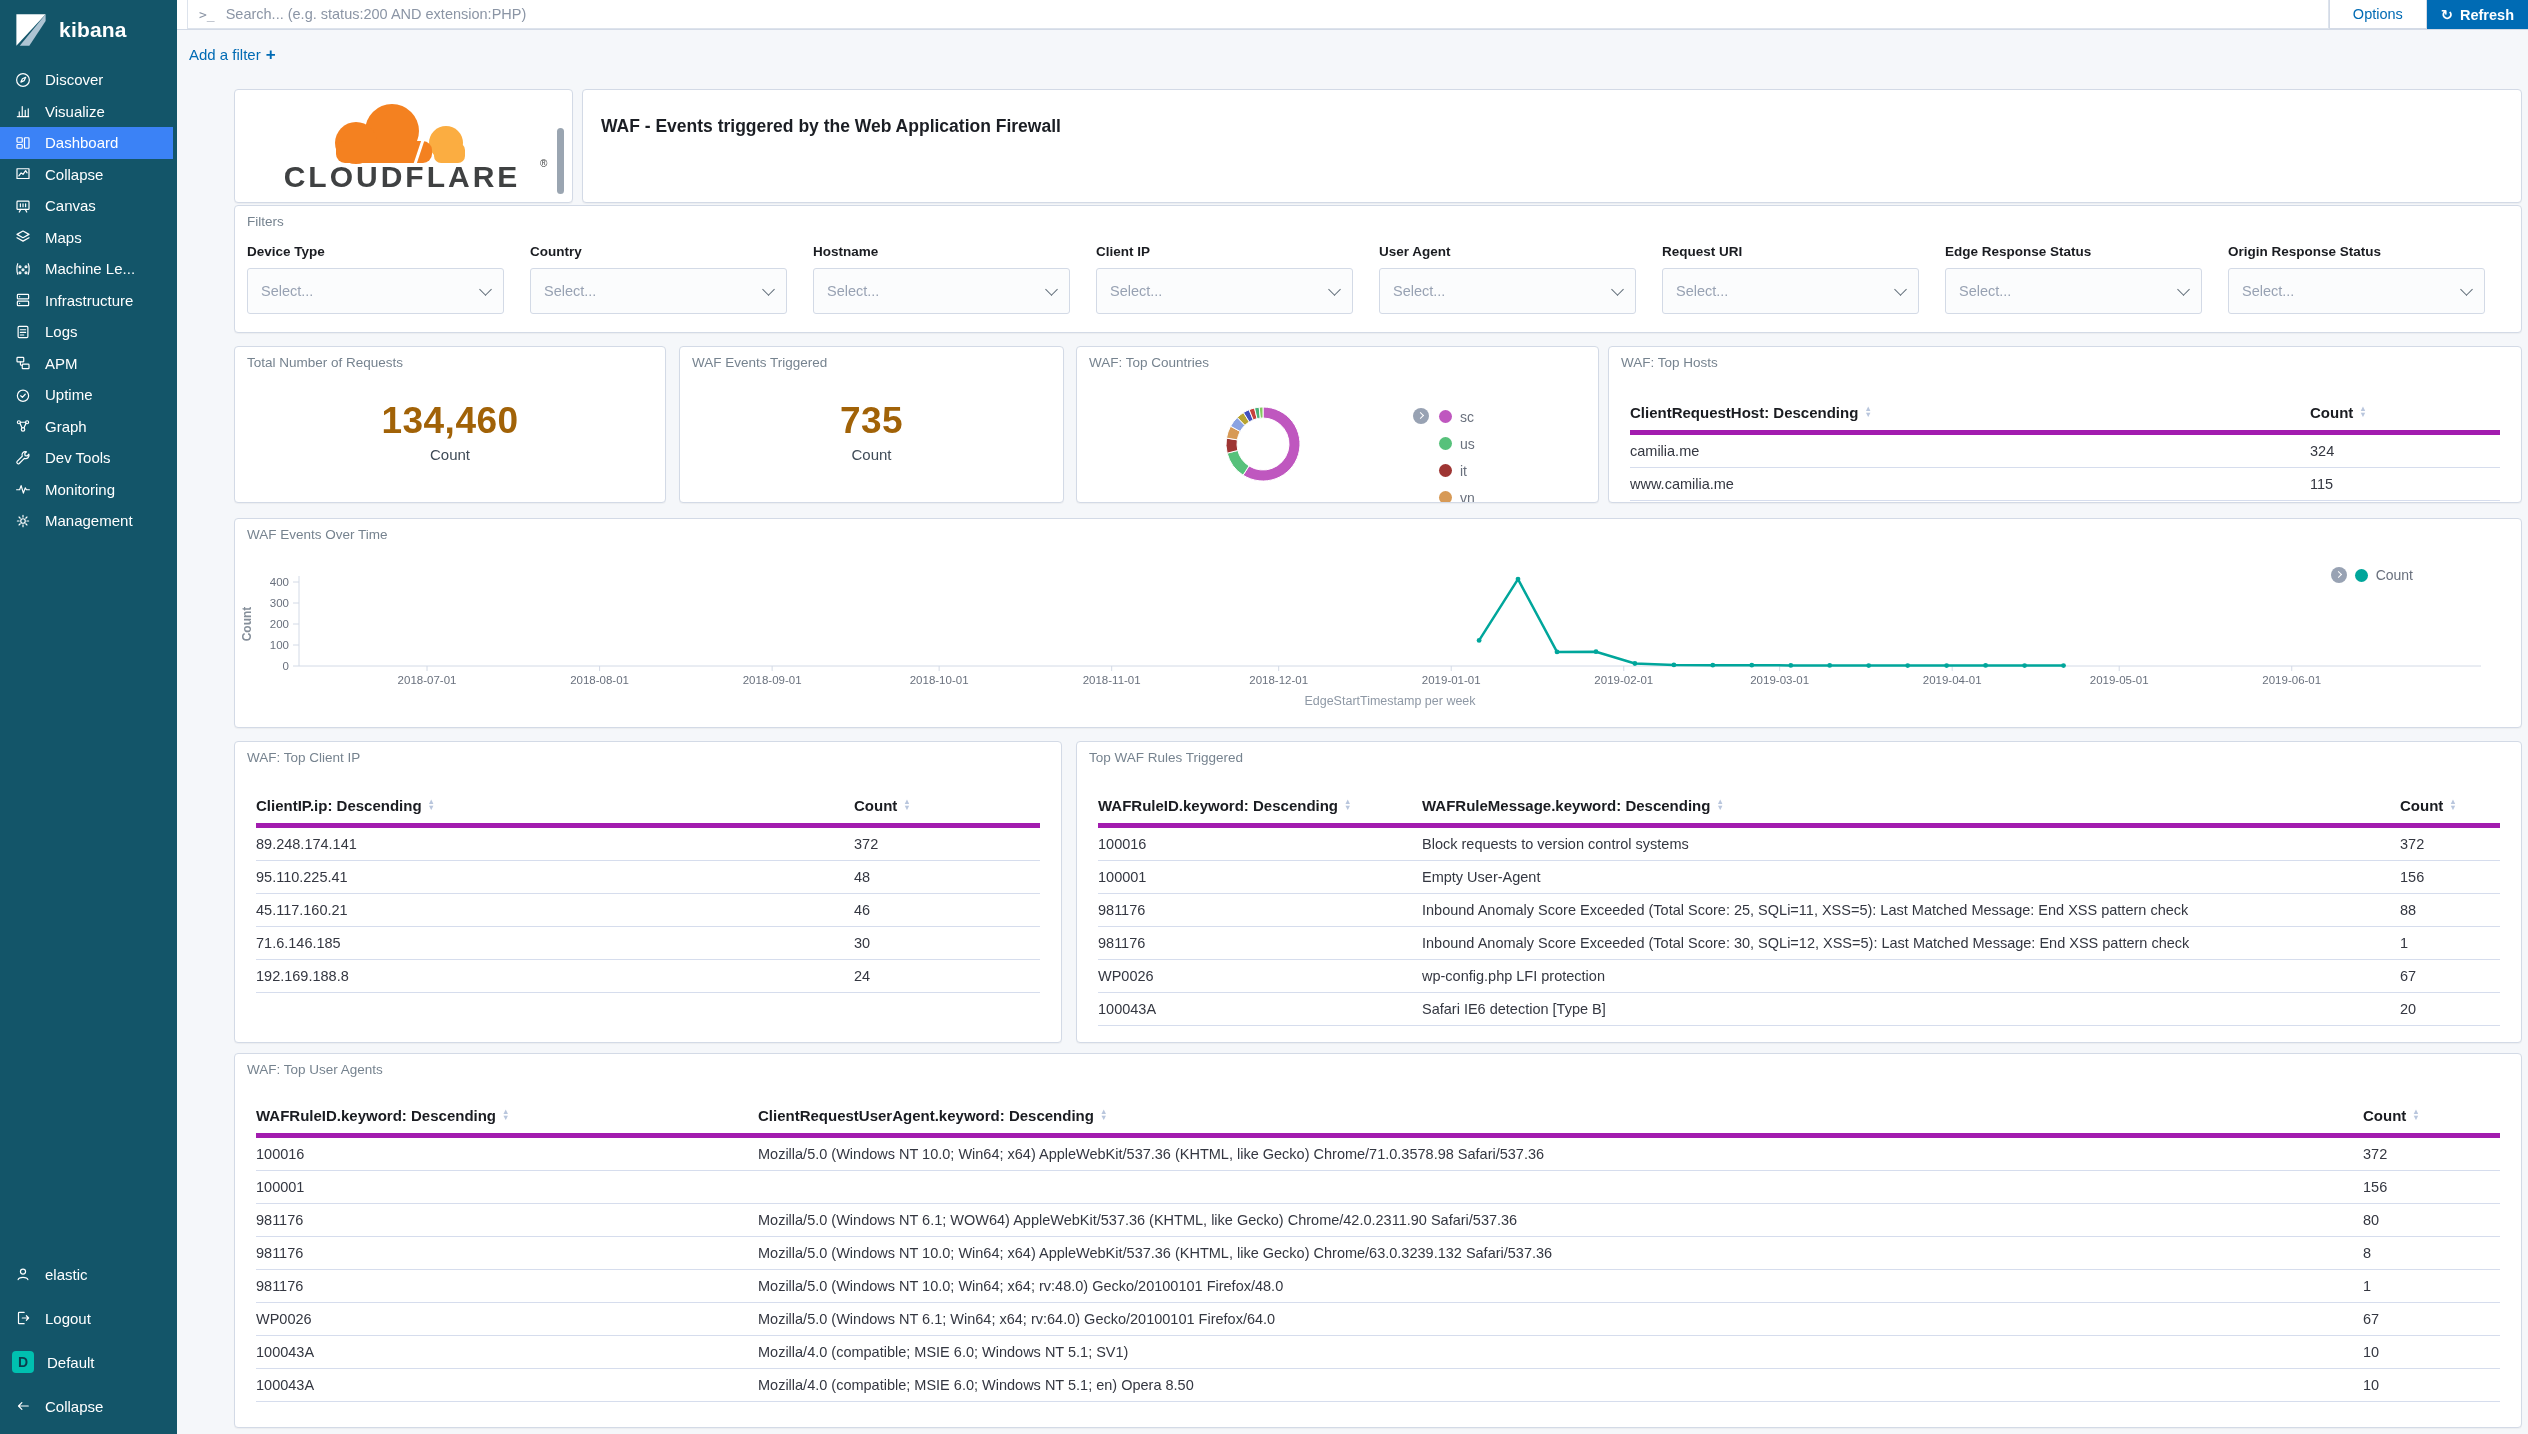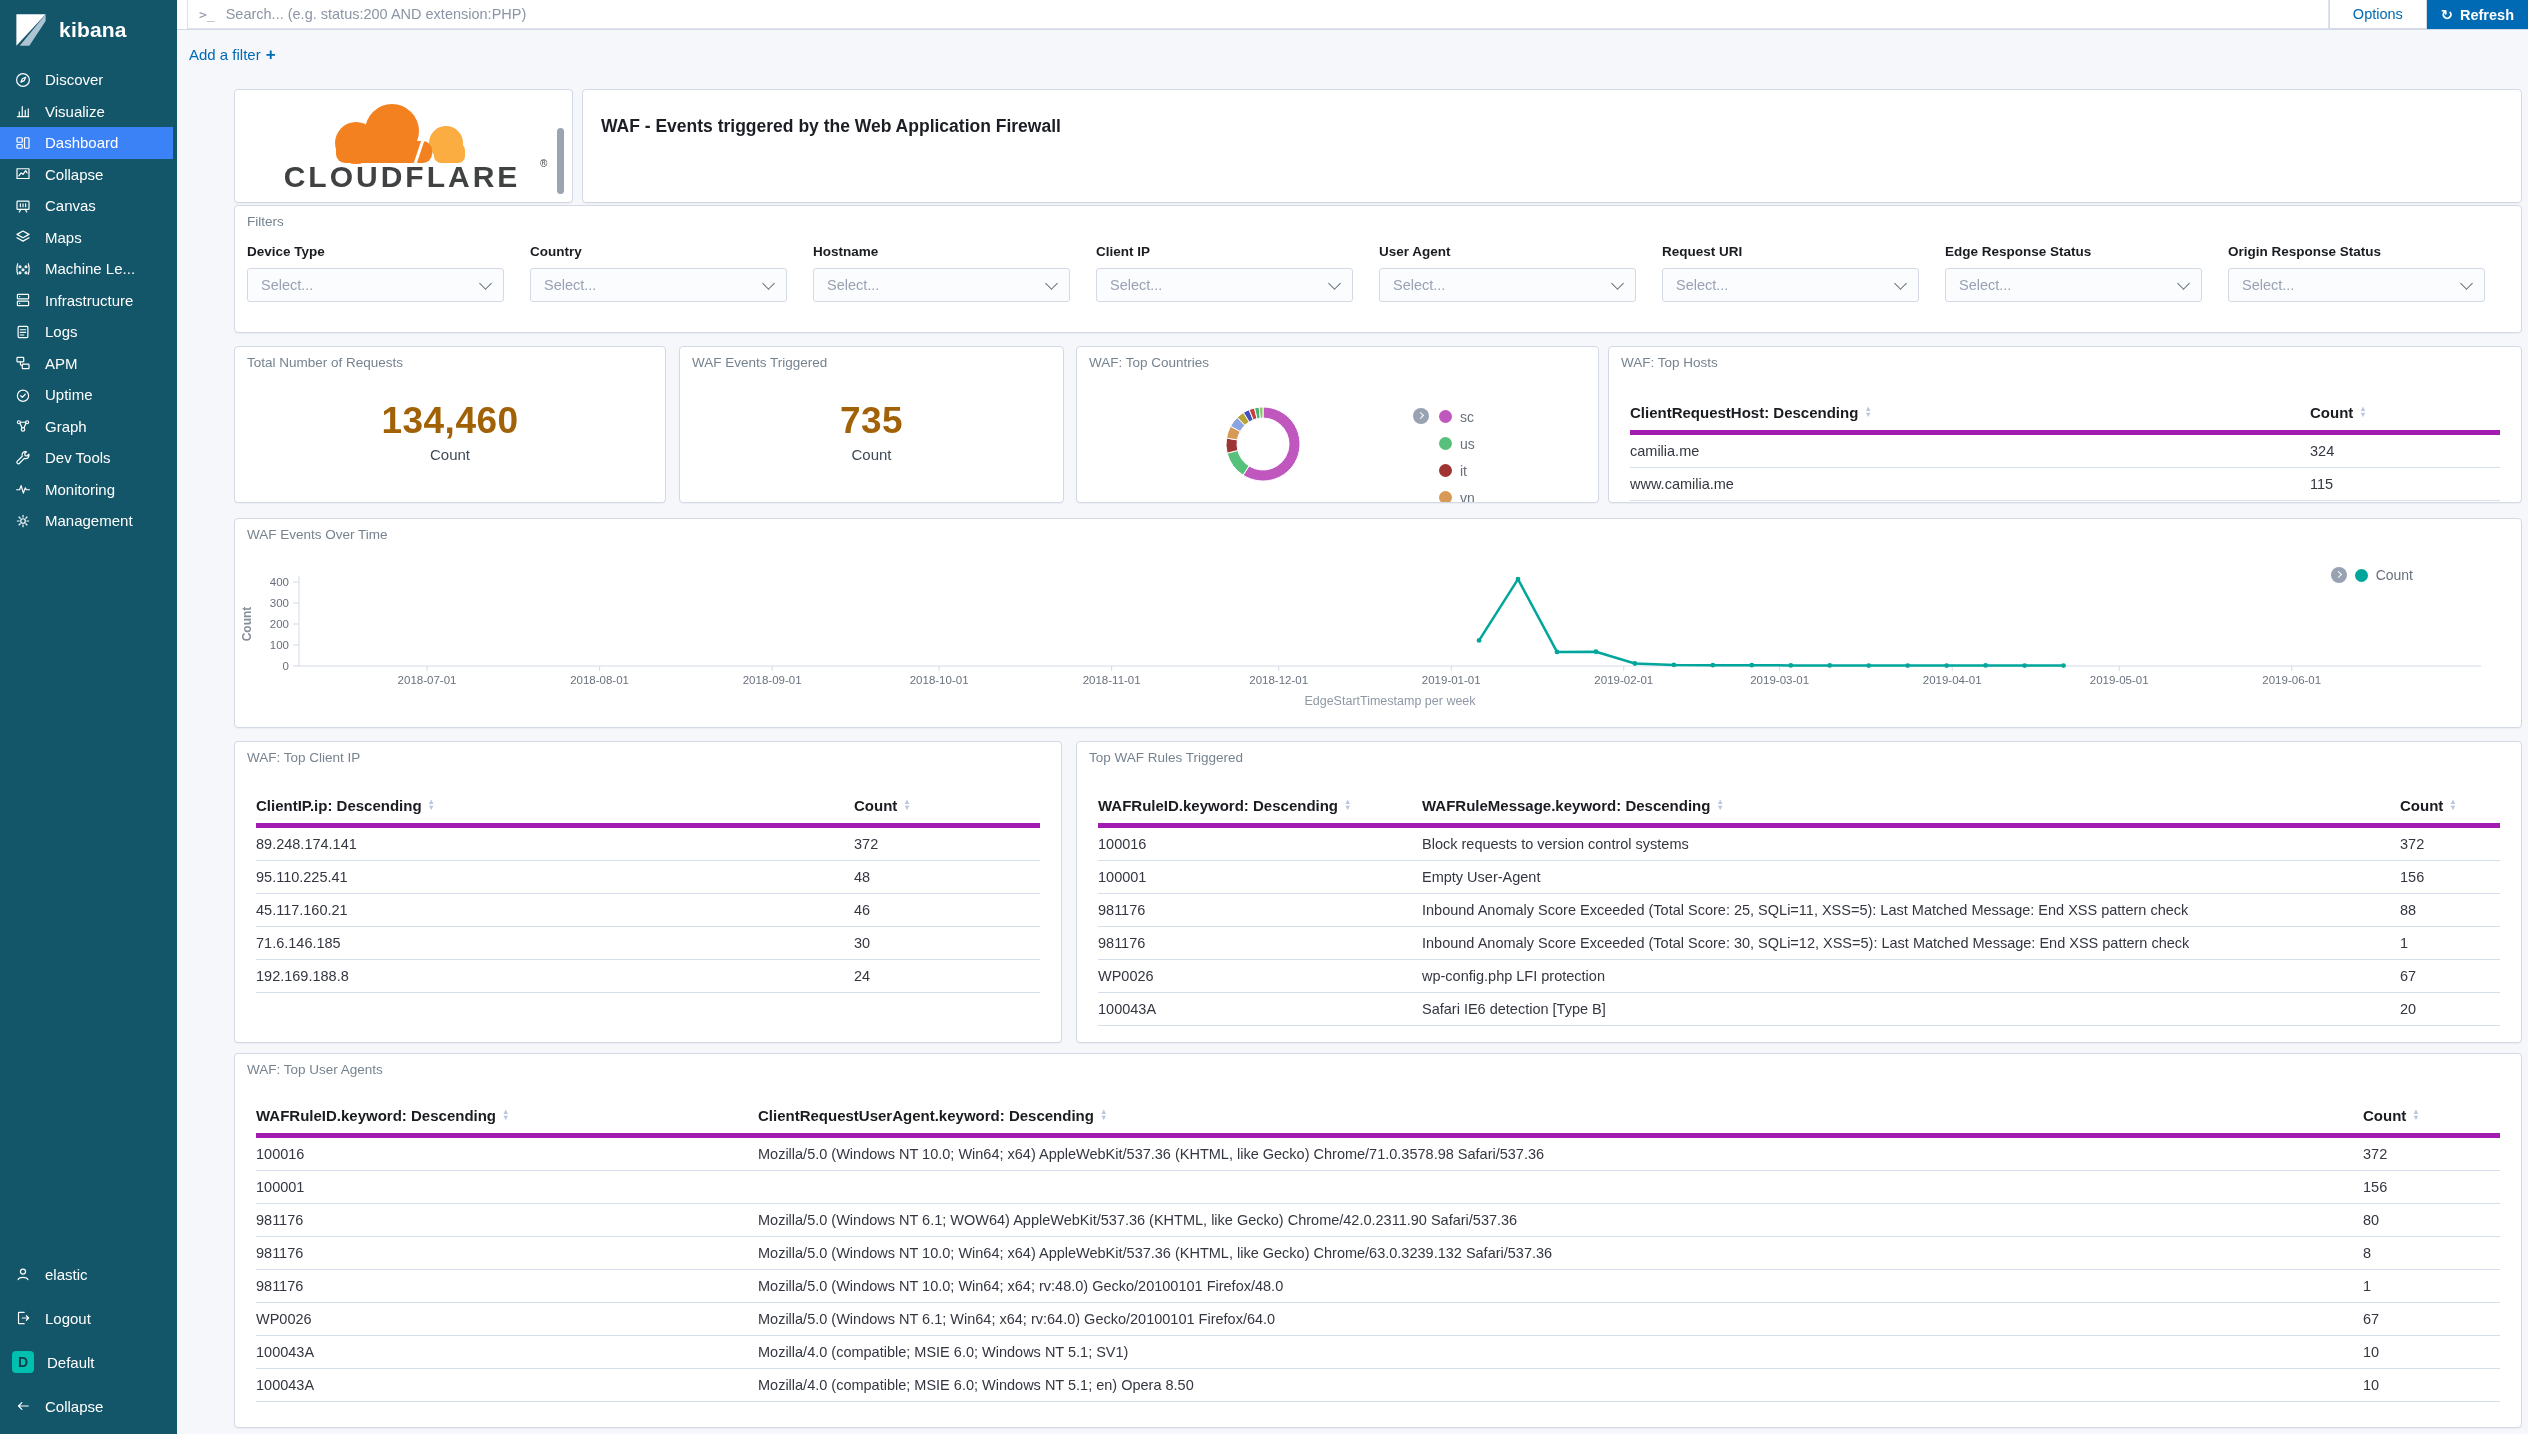--- a/index.html
+++ b/index.html
@@ -55,21 +55,21 @@
   .p-clientip{left:57px;top:662px;width:826px;height:300px;}
   .p-rules{left:899px;top:662px;width:1444px;height:300px;}
   .p-ua{left:57px;top:974px;width:2286px;height:373px;}
   
   .dash-title-text{position:absolute;left:18px;top:26px;font-size:17.5px;font-weight:700;color:#1b1e24;}
   .md-scrollbar{position:absolute;right:8px;top:38px;width:7px;height:66px;border-radius:4px;background:#9aa5b1;}
   
   .fgroups{position:absolute;left:12px;top:38px;display:flex;gap:26px;}
   .fgroup{width:257px;}
   .flabel{font-size:13.5px;font-weight:700;color:#1a1c21;margin-bottom:9px;}
-  .fselect{height:34px;border:1px solid #d3dae6;border-radius:3px;background:#fbfcfd;
+  .fselect{height:46px;border:1px solid #d3dae6;border-radius:3px;background:#fbfcfd;
            display:flex;align-items:center;justify-content:space-between;padding:0 13px;
            color:#98a2b3;font-size:14.5px;cursor:pointer;box-sizing:border-box;}
   .chev{width:8px;height:8px;border-right:1.7px solid #5f6b77;border-bottom:1.7px solid #5f6b77;
         transform:rotate(45deg);margin-top:-4px;}
   
   .metric-wrap{position:absolute;inset:0;display:flex;flex-direction:column;align-items:center;
                justify-content:center;padding-top:14px;}
   .metric-value{font-size:37px;font-weight:700;color:#a16207;letter-spacing:.5px;}
   .metric-label{font-size:15px;color:#3f4b57;margin-top:4px;}
   

